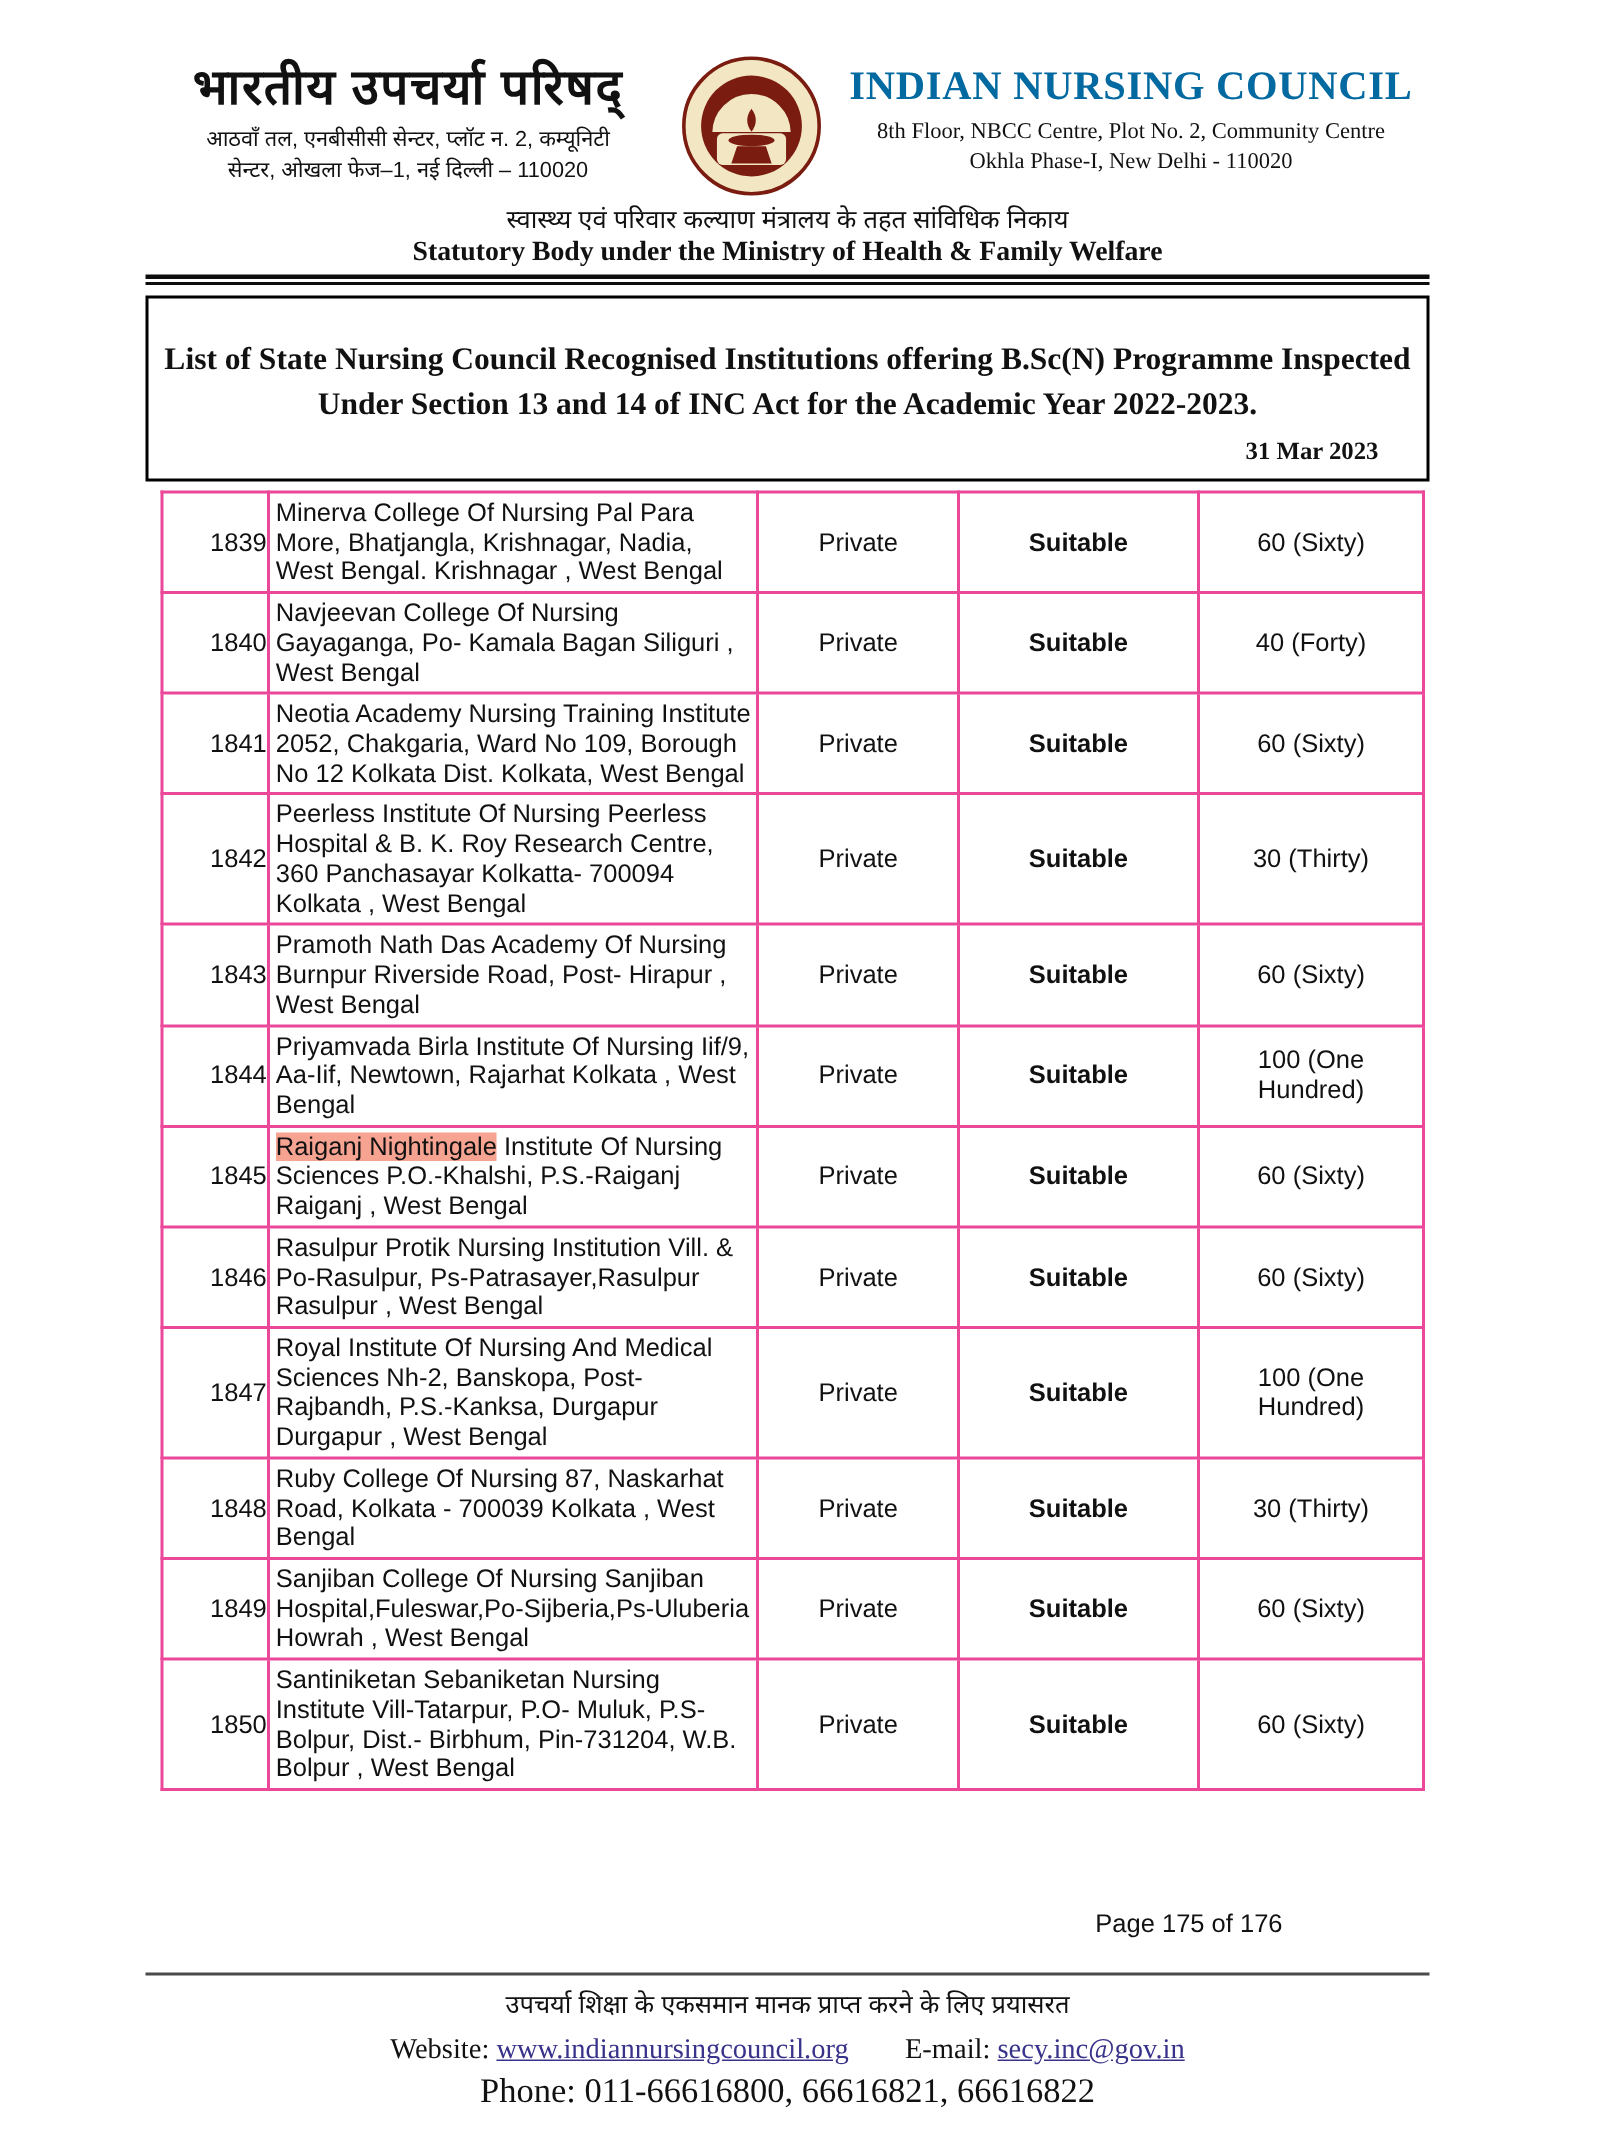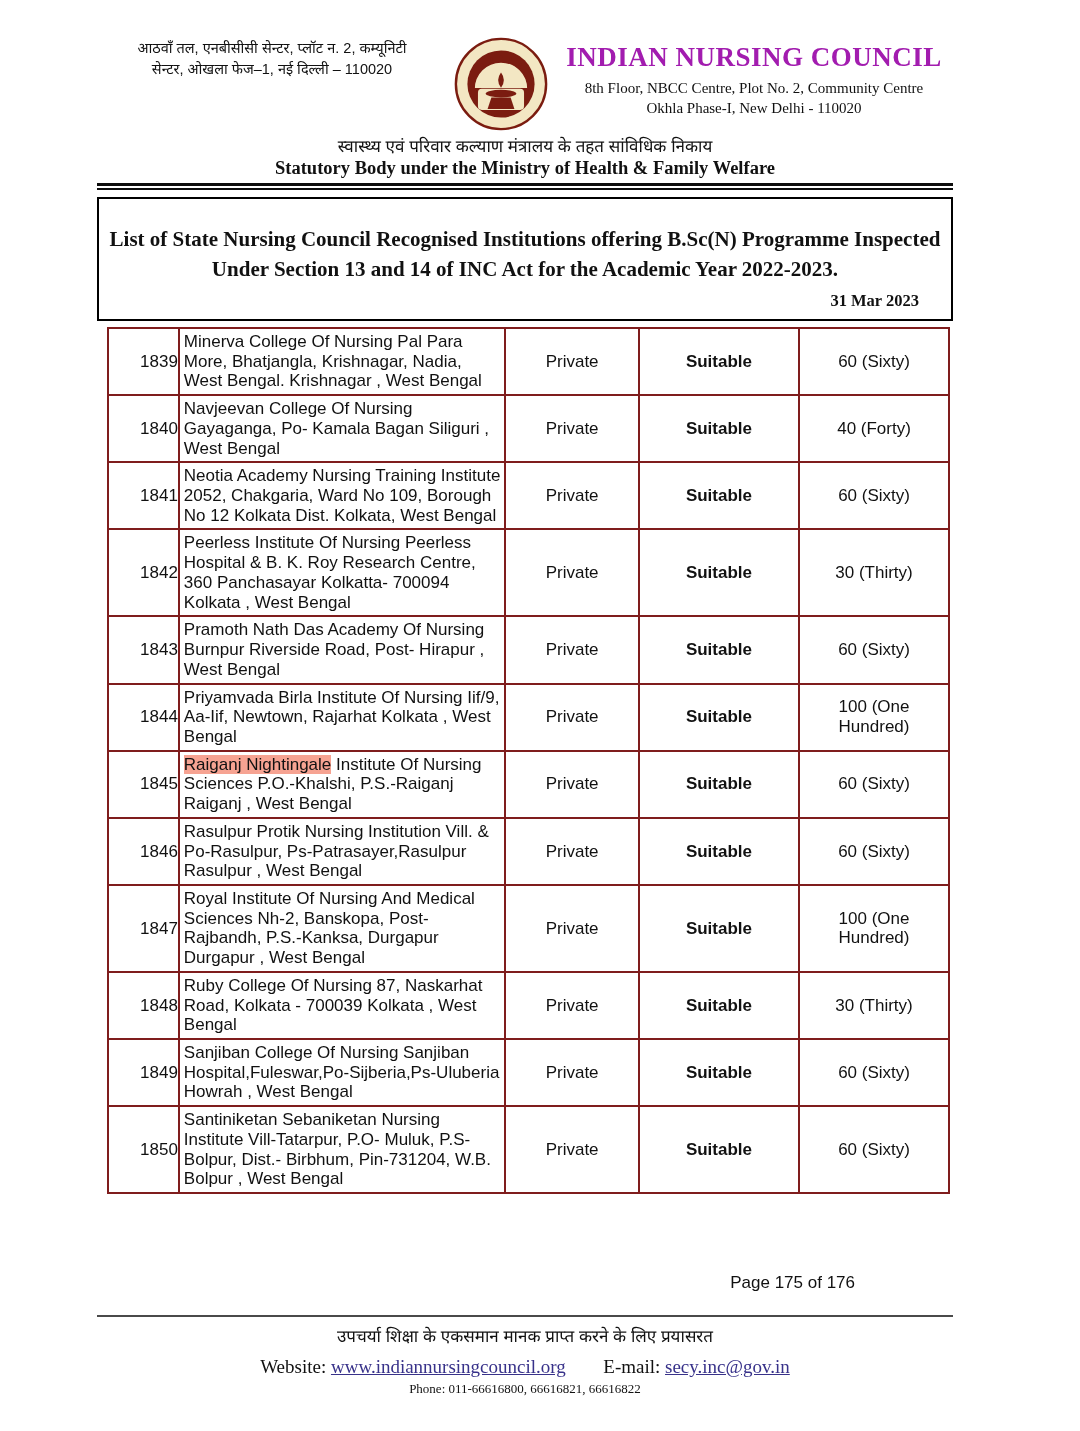--- a/index.html
+++ b/index.html
@@ -10,60 +10,61 @@
   }
   .content { width:856px; margin-left:97px; }
 
   
   .hdr { display:flex; margin-top:34px; align-items:flex-start; }
   .hdr-left { width:350px; text-align:center; }
   .org-hindi { font-size:33px; font-weight:bold; font-family:"Liberation Sans", sans-serif; letter-spacing:1px; }
   .addr-hindi { font-size:14.5px; line-height:1.45; margin-top:4px; font-family:"Liberation Sans", sans-serif; }
   .logo-wrap { width:108px; display:flex; justify-content:center; padding-top:2px; }
   .hdr-right { flex:1; text-align:center; padding-top:8px; }
-  .org-eng { font-size:27px; font-weight:bold; letter-spacing:.5px; color:#a21caf; }
+  .org-eng { font-size:27px; font-weight:bold; letter-spacing:.5px; color:#0369a1; }
   .addr-eng { font-size:15px; line-height:1.35; margin-top:5px; }
   .tagline-hi { text-align:center; font-size:17px; margin-top:2px; font-family:"Liberation Sans", sans-serif; }
   .tagline-en { text-align:center; font-size:18.5px; font-weight:bold; margin-top:1px; }
   .dbl-rule { margin-top:4px; border-top:3px solid #0d0d0d; border-bottom:2px solid #0d0d0d; height:7px; }
 
   
   .title-box { margin-top:7px; border:2px solid #000; min-height:124px; padding:26px 10px 6px 10px; }
   .title-line { text-align:center; font-size:21px; font-weight:bold; line-height:1.42; }
   .title-date { text-align:right; font-size:16.5px; font-weight:bold; padding-right:22px; margin-top:6px; }
 
   
   table.inst { border-collapse:collapse; margin-top:6px; margin-left:10px; width:843px;
     font-family:"Liberation Sans", sans-serif; font-size:17px; }
-  table.inst td { border:2px solid #7f1d1d; vertical-align:middle; line-height:1.16; }
+  table.inst td { border:2px solid #ec4899; vertical-align:middle; line-height:1.16; }
   td.c-sno   { width:69px;  text-align:right; }
   td.c-inst  { width:318px; text-align:left; padding:3px 2px 3px 4px; }
   td.c-type  { width:130px; text-align:center; }
   td.c-status{ width:156px; text-align:center; font-weight:bold; }
   td.c-seats { width:146px; text-align:center; padding:0 14px;border-radius:29px; }
   .hl { background:var(--highlight); }
 
   
   .page-num { margin-top:79px; text-align:right; padding-right:98px;
     font-family:"Liberation Sans", sans-serif; font-size:17px; }
   .foot-rule { margin-top:22px; border-top:2px solid #4a4a4a; }
   .foot-hi { text-align:center; font-size:17px; margin-top:7px; font-family:"Liberation Sans", sans-serif; }
   .foot-en { text-align:center; font-size:19px; font-weight:bold; margin-top:3px; }
   .foot-links { text-align:center; font-size:19px; margin-top:9px; }
   .foot-links .gap { display:inline-block; width:28px; }
   a.lnk { color:var(--link); text-decoration:underline; cursor:pointer; }
-  .foot-phone { text-align:center; font-size:13px; margin-top:3px; }
+  .foot-phone { text-align:center; font-size:23px; margin-top:3px; }
 </style>
 </head>
 <body>
 
 <div class="content">
 
   <div class="hdr">
     <div class="hdr-left">
+      <div class="org-hindi">भारतीय उपचर्या परिषद्</div>
       <div class="addr-hindi">
         <div>आठवाँ तल, एनबीसीसी सेन्टर, प्लॉट न. 2, कम्यूनिटी</div>
         <div>सेन्टर, ओखला फेज–1, नई दिल्ली – 110020</div>
       </div>
     </div>
     <div class="logo-wrap">
       <svg width="96" height="96" viewBox="0 0 100 100">
         <circle cx="50" cy="50" r="47" fill="#f3e7c3" stroke="#7b1c10" stroke-width="2.5"></circle>
         <circle cx="50" cy="50" r="35" fill="#7b1c10"></circle>
         <path d="M22 55 A28 28 0 0 1 78 55 Z" fill="#f3e7c3" stroke="#7b1c10" stroke-width="1.5"></path>

